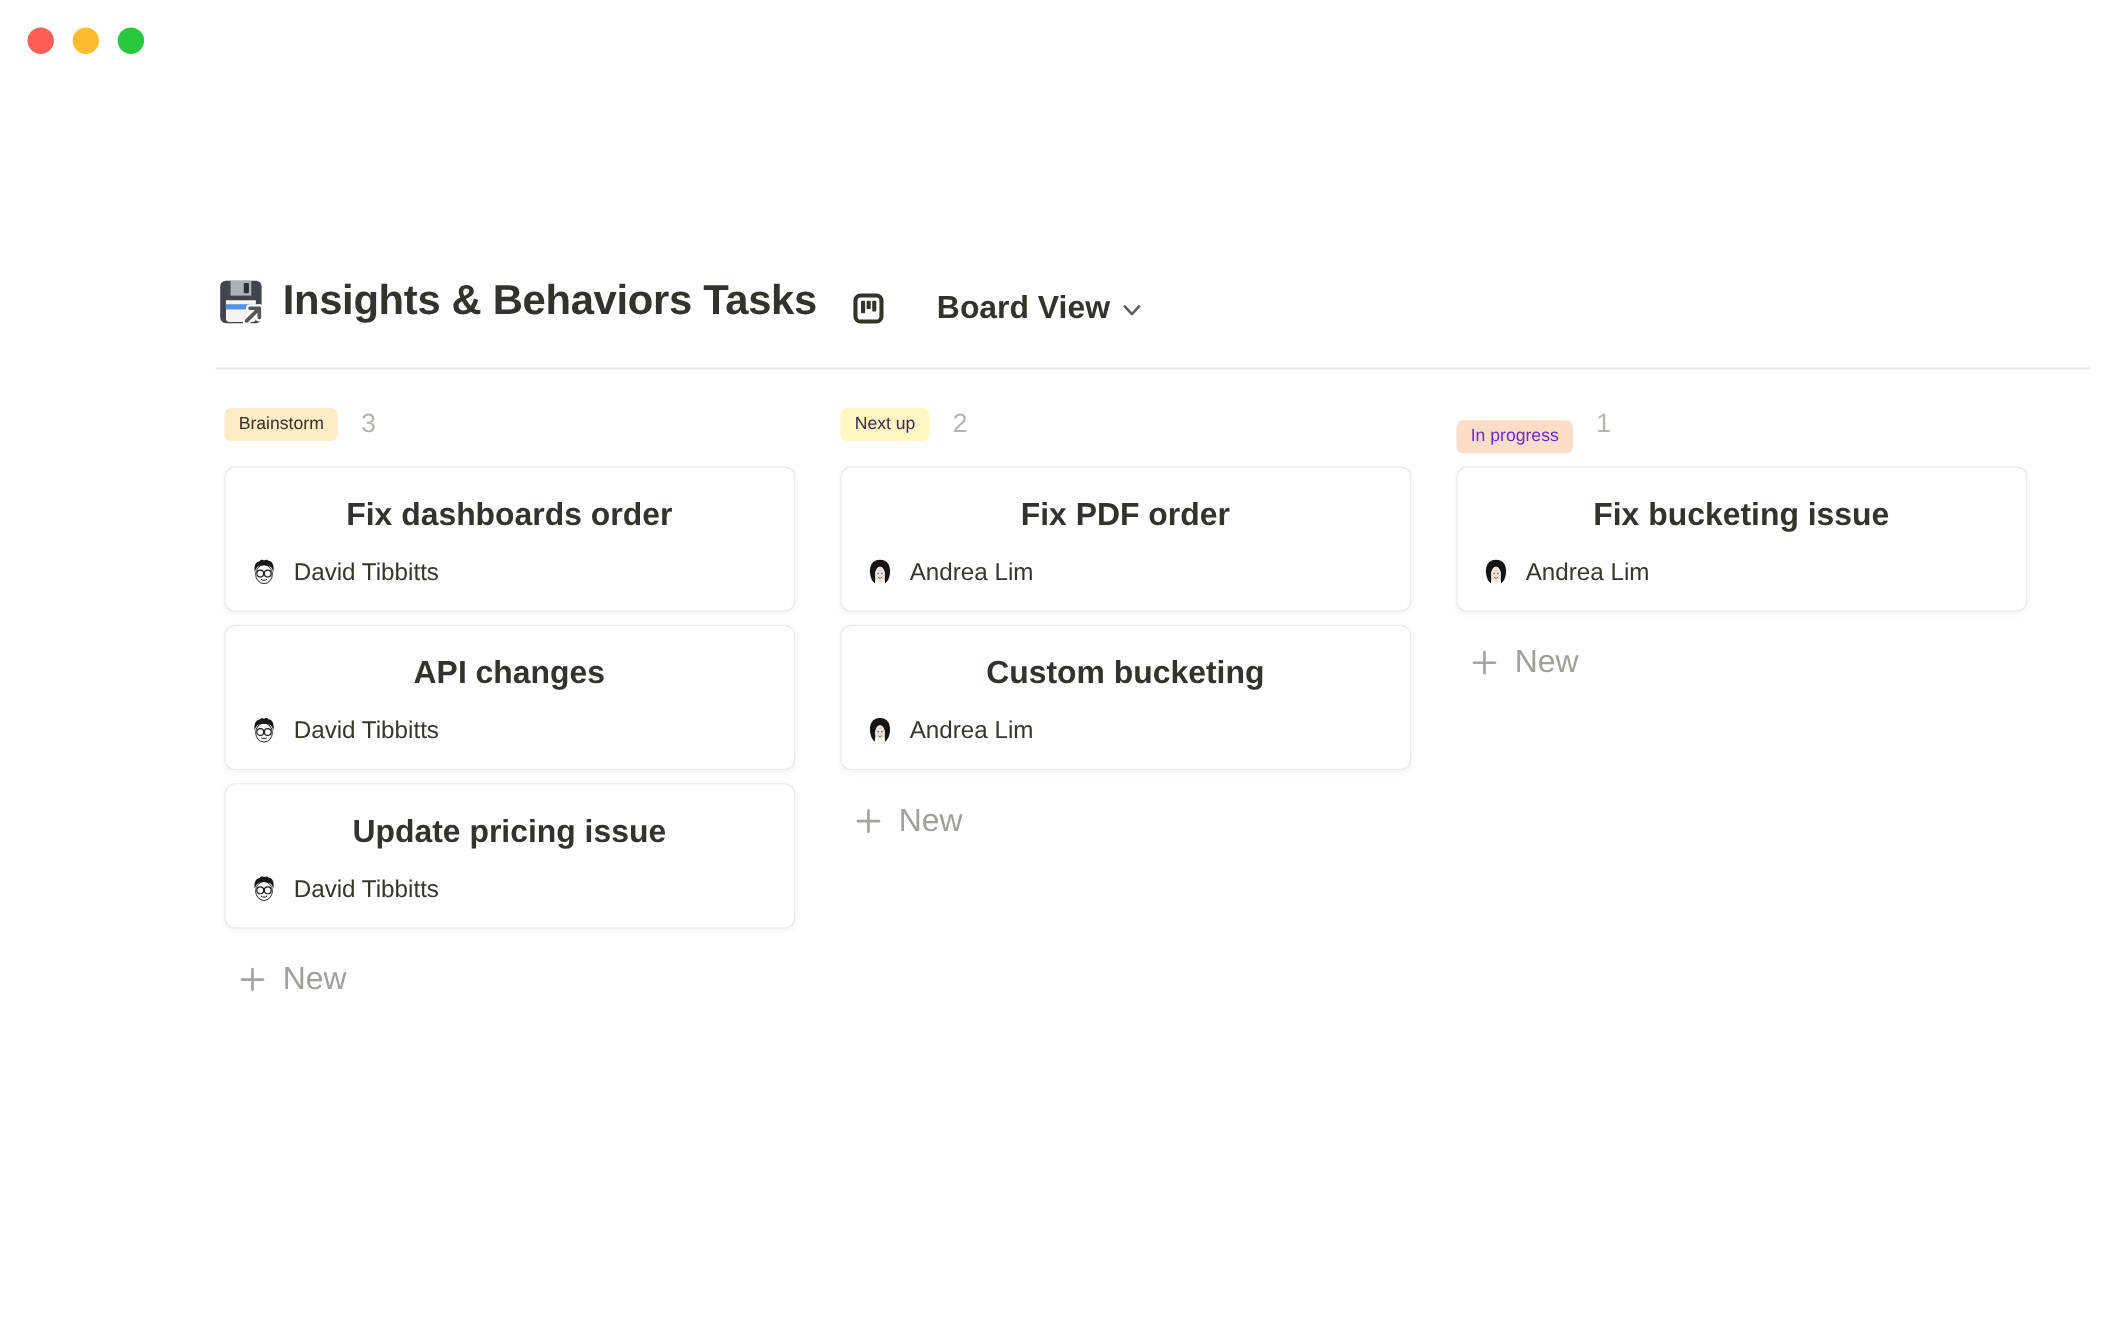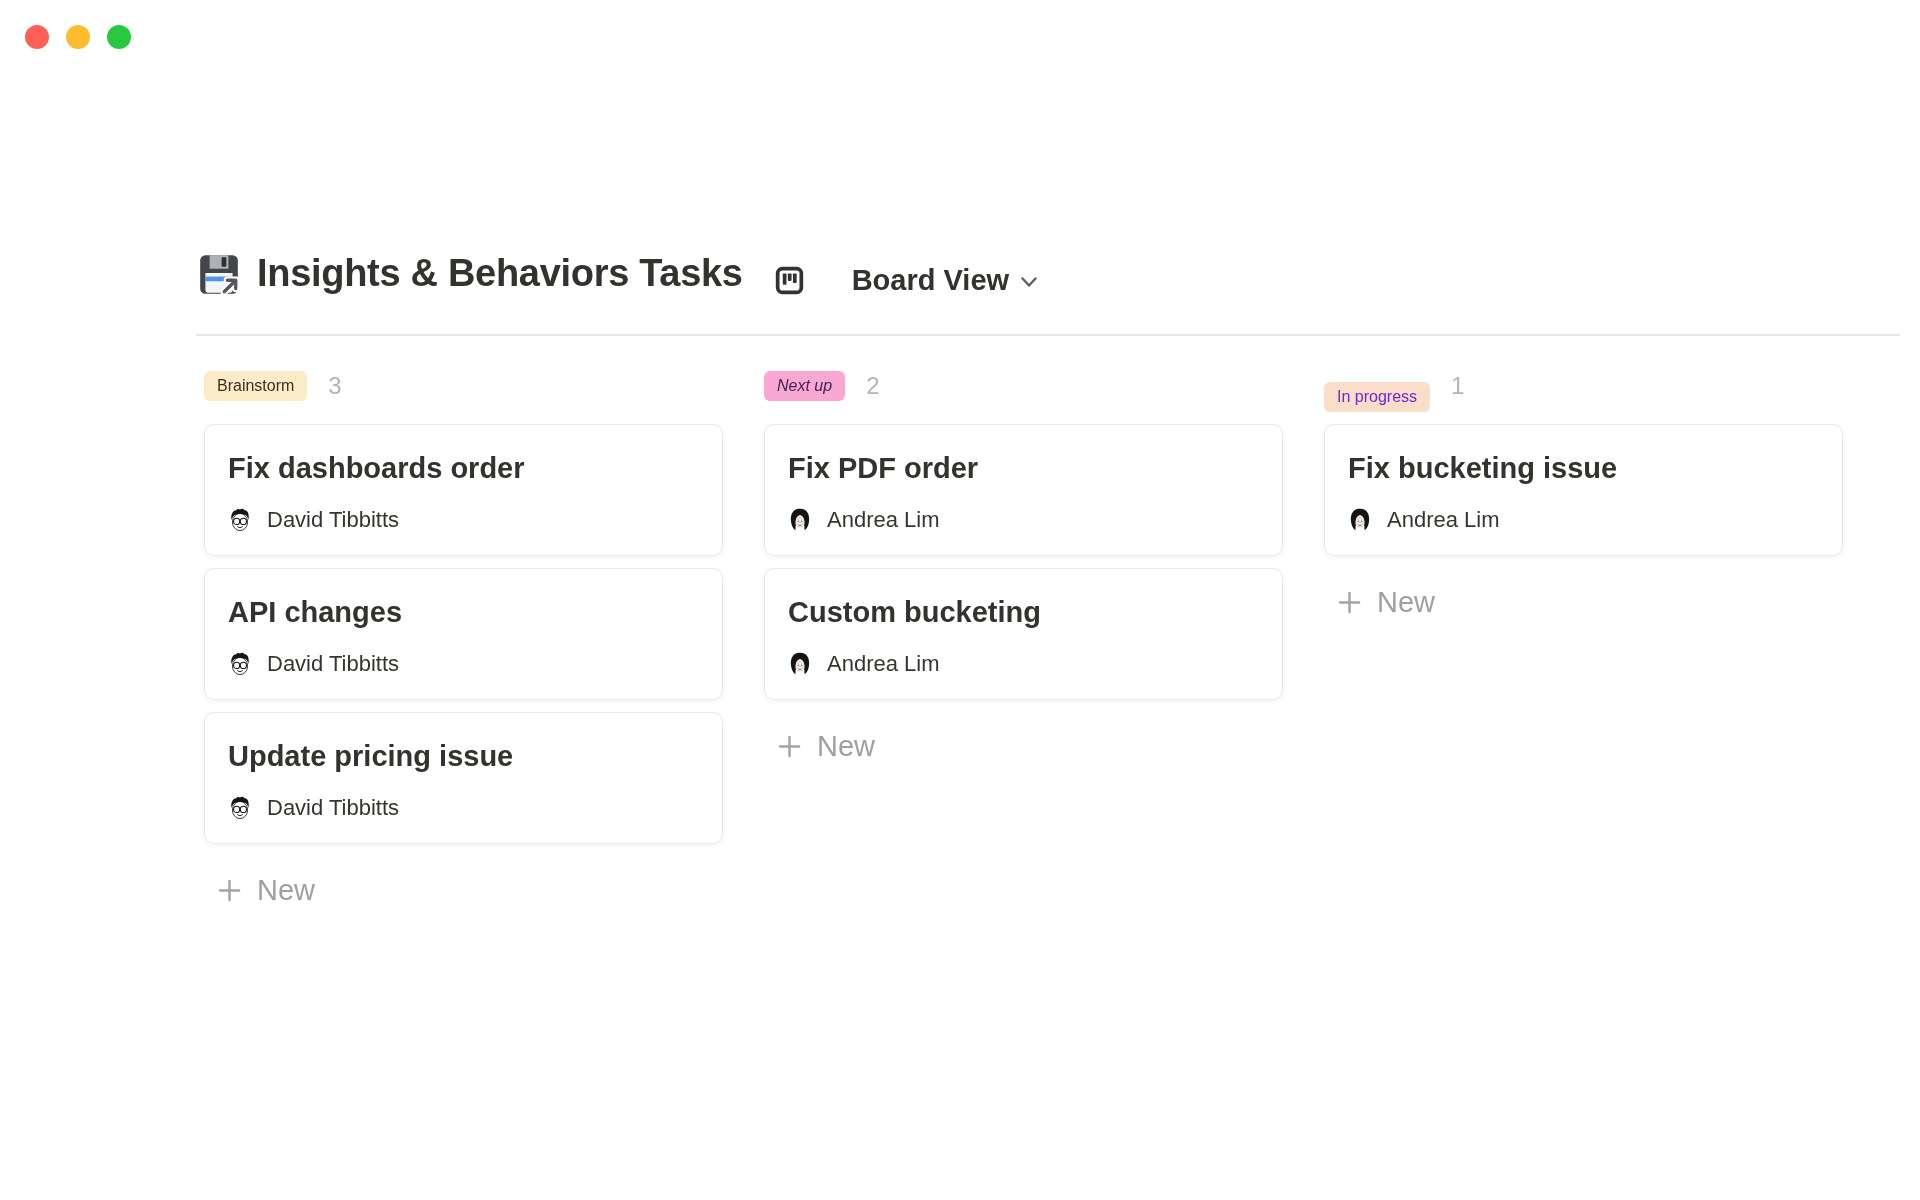--- a/index.html
+++ b/index.html
@@ -28,21 +28,21 @@
   .board { display:flex; gap:41px; margin-top:35px; padding-left:8px; }
   .column { width:519px; flex:0 0 auto; }
 
   .column-header { display:flex; align-items:center; height:30px; margin-bottom:23px; }
   .badge { display:inline-block; font-size:16px; line-height:30px; padding:0 13px;
            border-radius:6px; font-weight:400; }
   .count { font-size:24px; color:#b5b4b1; margin-left:21px; }
 
   .card { background:#fff; border:1px solid #e9e9e7; border-radius:10px;
           padding:26px 24px 22px 23px; margin-bottom:12px; cursor:pointer;
-          box-shadow:0 2px 6px rgba(15,15,15,0.05); }
+          box-shadow:0 2px 6px rgba(15,15,15,0.05);text-align:center; }
   .card-title { font-size:29px; font-weight:600; line-height:34px; color:#34322e; }
   .assignee { display:flex; align-items:center; margin-top:22px; height:26px; }
   .avatar { width:24px; height:24px; margin-right:15px; flex:0 0 auto; }
   .assignee-name { font-size:22px; color:#37352f; }
 
   .new-row { display:flex; align-items:center; margin-top:24px; padding-left:12px;
              height:44px; cursor:pointer; color:#a09f9c; }
   .new-row .plus-icon { width:27px; height:27px; margin-right:14px; }
   .new-row .new-label { font-size:29px; }
 </style>
@@ -164,21 +164,21 @@
       <div class="new-row">
         <svg class="plus-icon" viewBox="0 0 24 24">
             <use href="#plus"></use>
           </svg>
         <span class="new-label">New</span>
       </div>
     </div>
 
     <div class="column">
       <div class="column-header">
-        <span class="badge" style="background-color: #f9a8d4; color: rgb(65, 36, 84); font-style: italic;">Next up</span>
+        <span class="badge" style="background-color: #fef9c3; color: rgb(65, 36, 84);">Next up</span>
         <span class="count">2</span>
       </div>
 
       <div class="card">
         <div class="card-title">Fix PDF order</div>
         <div class="assignee">
           <svg class="avatar" viewBox="0 0 24 24">
               <use href="#av-andrea"></use>
             </svg>
           <span class="assignee-name">Andrea Lim</span>

